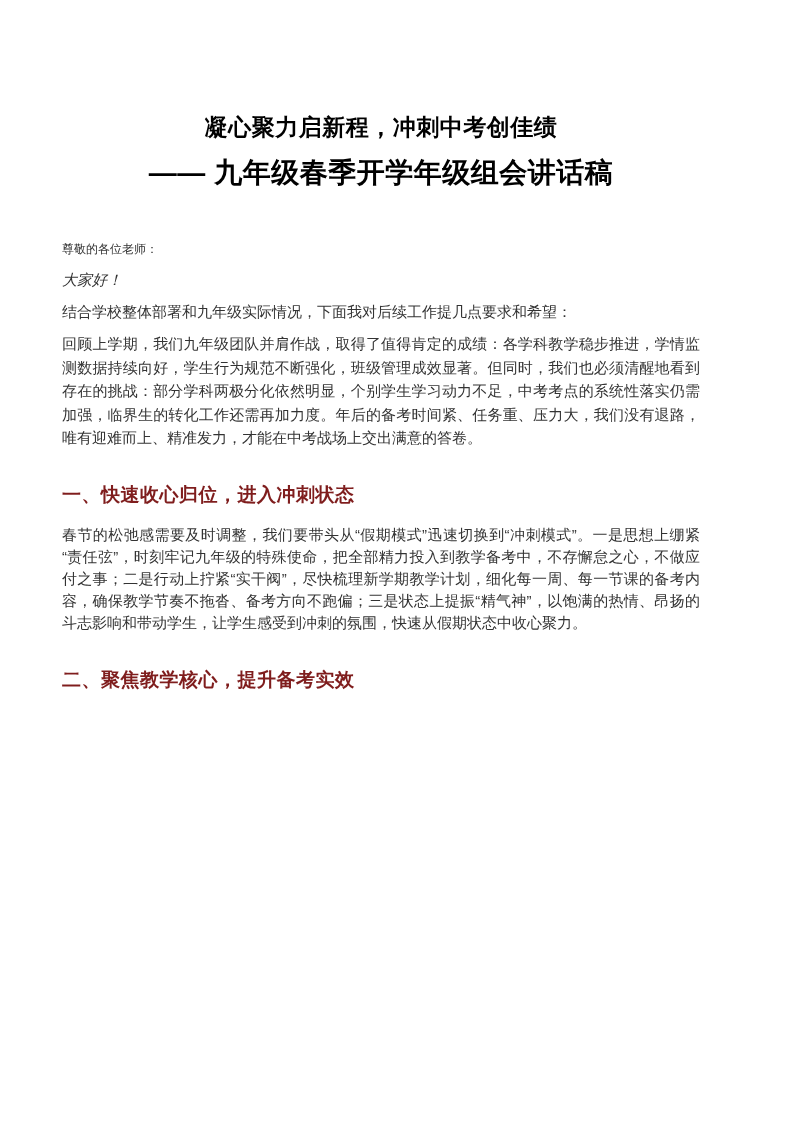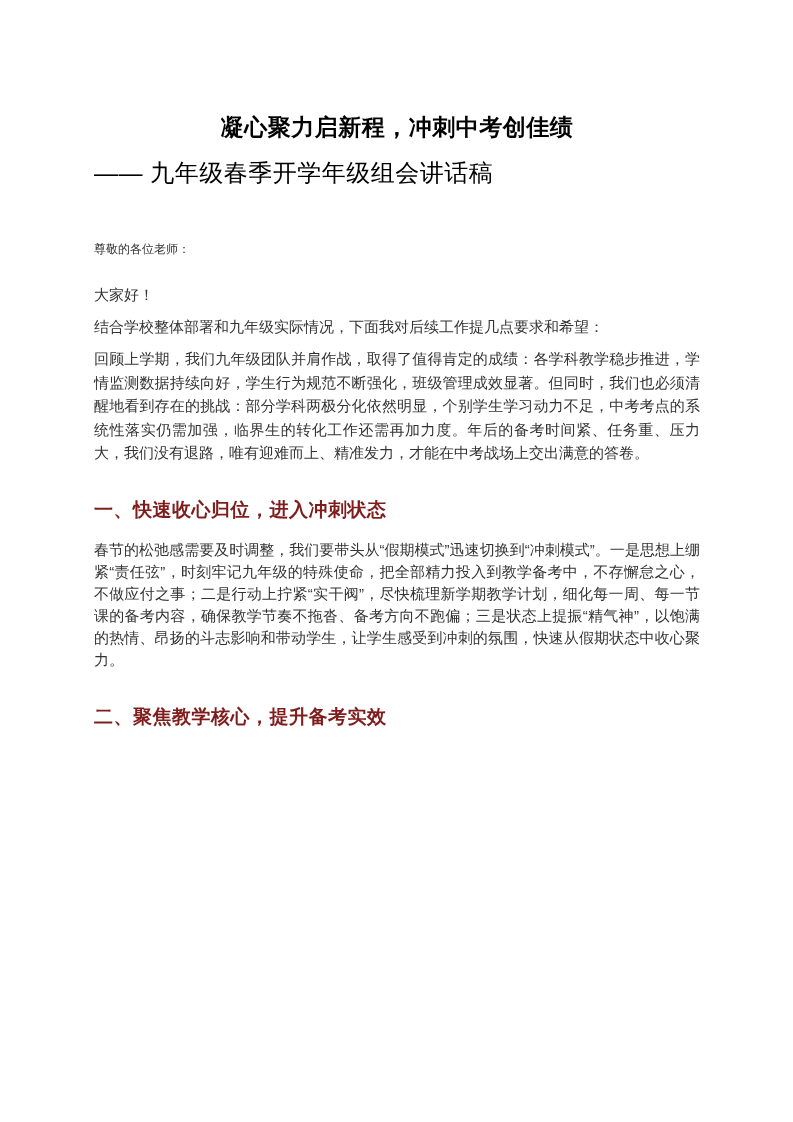--- a/index.html
+++ b/index.html
@@ -8,51 +8,52 @@
     background: #ffffff;
   }
   .page {
     position: relative;
     width: 793px;
     height: 1122px;
     margin: 0 auto;
     box-sizing: border-box;
     background: #ffffff;
     overflow: hidden;
-    padding: 112px 93px 40px 94px;
+    padding: 112px 93px 40px 62px;
     font-family: "Liberation Sans", "DejaVu Sans", sans-serif;
     color: #333333;
   }
   .doc-title {
     margin: 0;
     font-size: 23px;
     line-height: 30px;
     font-weight: 700;
     color: #000000;
     text-align: center;
     letter-spacing: 0.5px;
   }
   .doc-subtitle {
     margin: 16px 0 0 0;
-    font-size: 24px;
+    font-size: 28px;
     line-height: 30px;
-    font-weight: 400;
+    font-weight: 700;
     color: #000000;
-    text-align: left;
+    text-align: center;
     letter-spacing: 0.5px;
   }
   .salutation {
     margin: 50px 0 0 0;
     font-size: 12px;
     line-height: 23px;
   }
   .greeting {
-    margin: 22px 0 0 0;
+    margin: 7px 0 0 0;
     font-size: 15px;
     line-height: 23px;
+    font-style: italic;
   }
   .para {
     margin: 9px 0 0 0;
     font-size: 15px;
     line-height: 23.4px;
     text-align: justify;
     text-justify: inter-ideograph;
   }
   .section-heading {
     margin: 34px 0 0 0;

